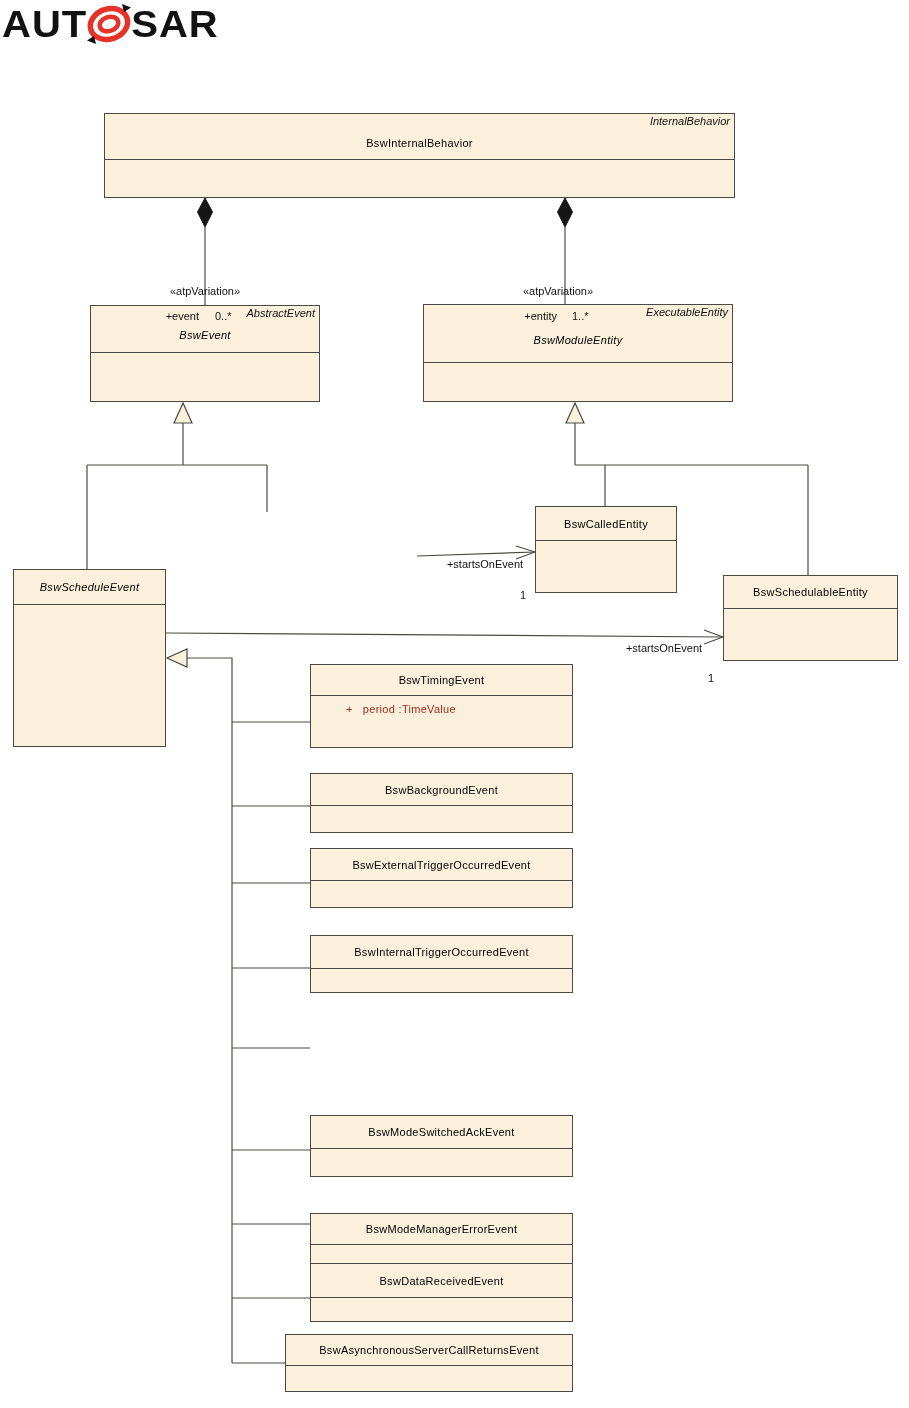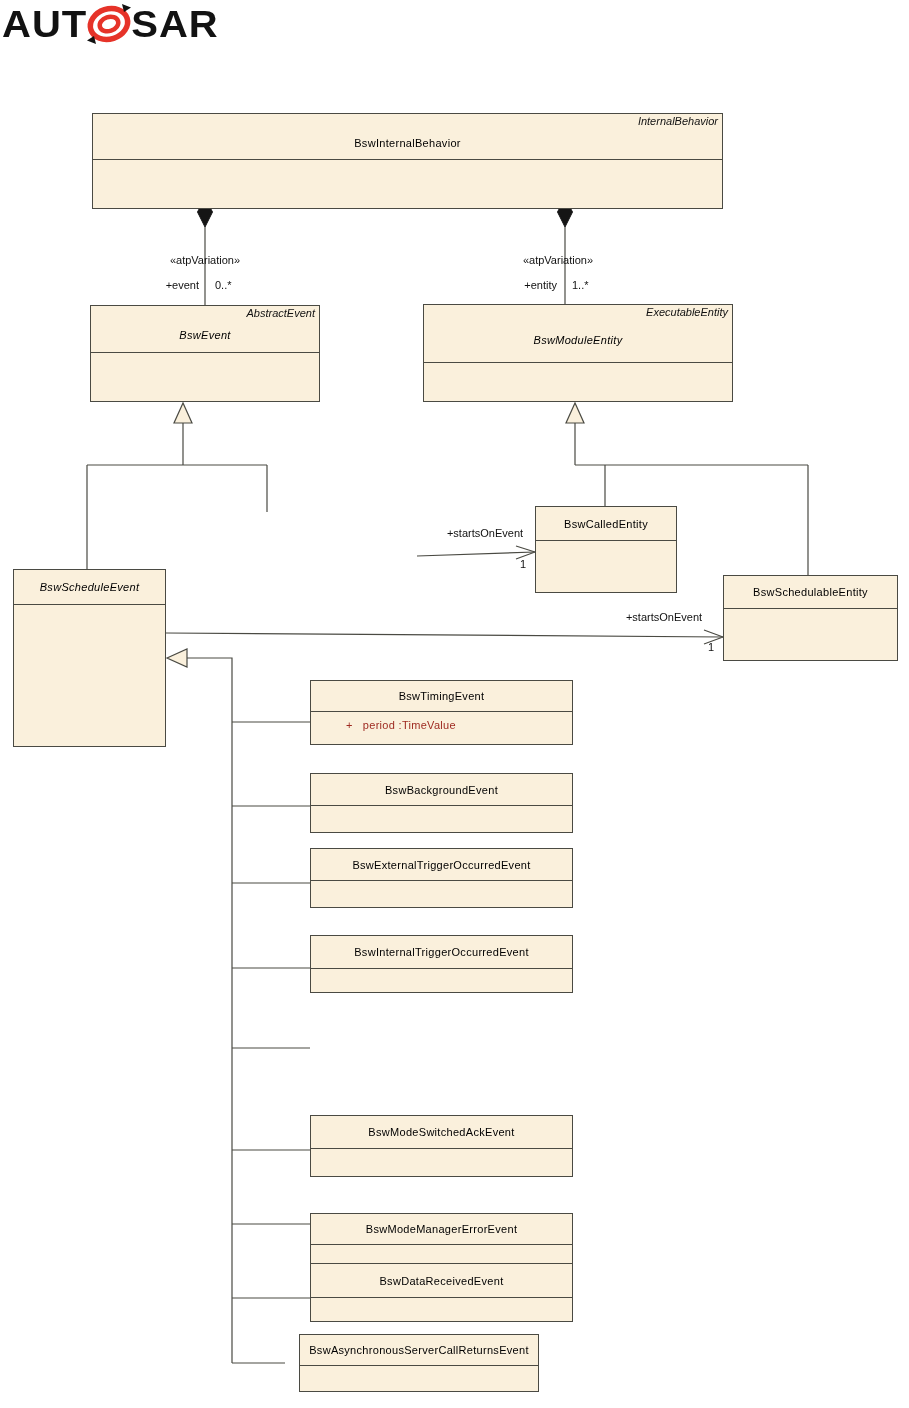--- a/index.html
+++ b/index.html
@@ -32,21 +32,21 @@
   .cname { text-align:center; color:#000; letter-spacing:0.3px; white-space:nowrap; }
   .has-corner .cname { padding-top:12px; }
   .abstract .cname { font-style:italic; }
   .cls-attrs { box-sizing:border-box;padding-left:27px; }
   .attr {
     display:block; padding:7px 0 0 8px; color:#9E2A21; white-space:pre;
     font-size:11px; letter-spacing:0.3px;
   }
 
   
-  .lbl { position:absolute; font-size:11px; color:#111; white-space:nowrap; }
+  .lbl { position:absolute; font-size:11px; color:#111; white-space:nowrap;margin-top:31px; }
   .lbl.center { text-align:center; }
   .lbl.right { text-align:right; }
 
   svg.wires { position:absolute; left:0; top:0; }
   svg.wires line, svg.wires path { stroke:#4A4A43; stroke-width:1.2; fill:none; }
   svg.wires .diamond { fill:#151515; stroke:#151515; }
   svg.wires .tri { fill:#FAF0DC; stroke:#4A4A43; stroke-width:1.2; }
 </style>
 </head>
 <body>
@@ -104,21 +104,21 @@
                M232,883 L310,883
                M232,968 L310,968
                M232,1048 L310,1048
                M232,1150 L310,1150
                M232,1224 L310,1224
                M232,1298 L310,1298
                M232,1363 L285,1363"></path>
     </g>
   </svg>
 
-  <div class="cls has-corner" style="left:92px;top:113px;width:631px;height:96px">
+  <div class="cls has-corner" style="left:104px;top:113px;width:631px;height:85px">
     <div class="cls-name" style="height:46px">
       <div class="corner">InternalBehavior</div>
       <div class="cname">BswInternalBehavior</div>
     </div>
     <div class="cls-attrs"></div>
   </div>
 
   <div class="cls has-corner abstract" style="left:90px;top:305px;width:230px;height:97px">
     <div class="cls-name" style="height:47px">
       <div class="corner">AbstractEvent</div>
@@ -150,21 +150,21 @@
     <div class="cls-attrs"></div>
   </div>
 
   <div class="cls" style="left:723px;top:575px;width:175px;height:86px">
     <div class="cls-name" style="height:33px">
       <div class="cname">BswSchedulableEntity</div>
     </div>
     <div class="cls-attrs"></div>
   </div>
 
-  <div class="cls" style="left:310px;top:680px;width:263px;height:65px">
+  <div class="cls" style="left:310px;top:664px;width:263px;height:84px">
     <div class="cls-name" style="height:31px">
       <div class="cname">BswTimingEvent</div>
     </div>
     <div class="cls-attrs">
       <span class="attr">+   period :TimeValue</span>
     </div>
   </div>
 
   <div class="cls" style="left:310px;top:773px;width:263px;height:60px">
     <div class="cls-name" style="height:32px">
@@ -202,21 +202,21 @@
     <div class="cls-attrs"></div>
   </div>
 
   <div class="cls" style="left:310px;top:1263px;width:263px;height:59px">
     <div class="cls-name" style="height:34px">
       <div class="cname">BswDataReceivedEvent</div>
     </div>
     <div class="cls-attrs"></div>
   </div>
 
-  <div class="cls" style="left:299px;top:1334px;width:240px;height:58px">
+  <div class="cls" style="left:285px;top:1334px;width:288px;height:58px">
     <div class="cls-name" style="height:31px">
       <div class="cname">BswAsynchronousServerCallReturnsEvent</div>
     </div>
     <div class="cls-attrs"></div>
   </div>
 
   <div class="lbl center" style="left:145px;top:254px;width:120px">«atpVariation»</div>
   <div class="lbl right" style="left:129px;top:279px;width:70px">+event</div>
   <div class="lbl" style="left:215px;top:279px">0..*</div>
 

